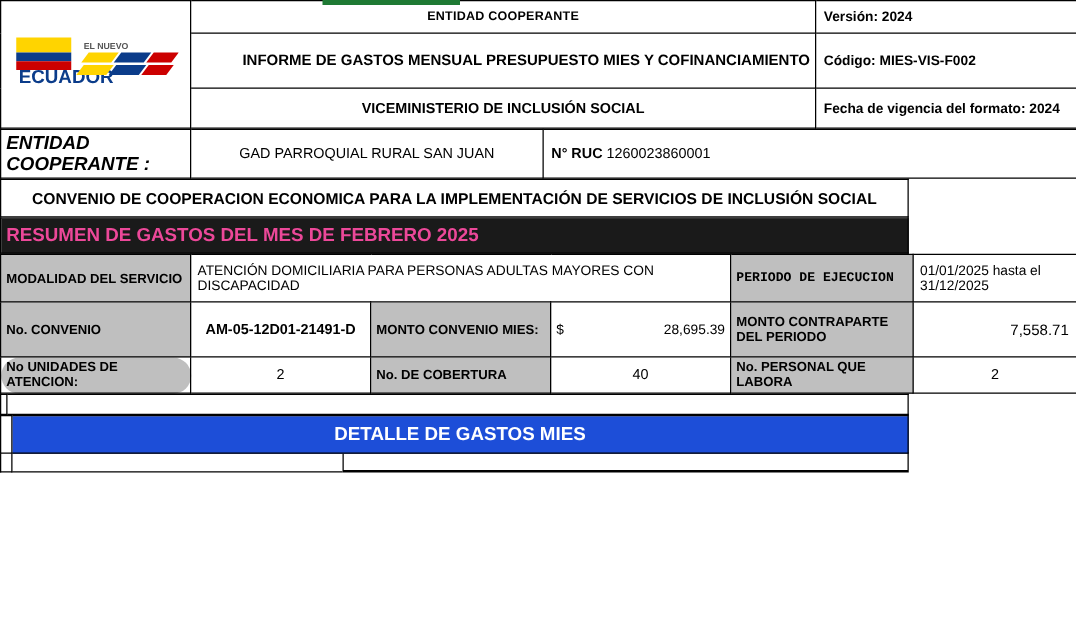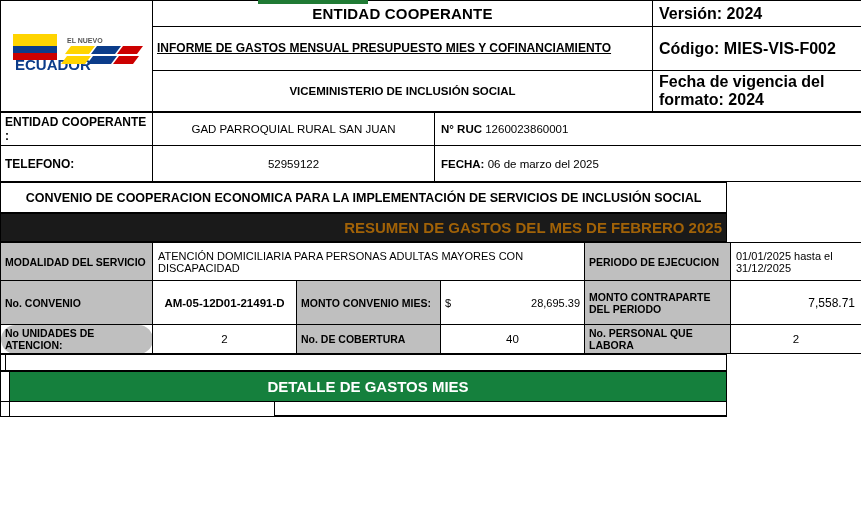--- a/index.html
+++ b/index.html
@@ -44,47 +44,47 @@
     display: flex;
     align-items: center;
     justify-content: center;
     height: 100%;
   }
   .logo-svg { display: block; }
 
   .title-main {
     text-align: center;
     font-weight: bold;
-    font-size: 15px;
+    font-size: 10px;
     letter-spacing: .2px;
     margin-top: 36px;
   }
   .title-sub {
-    text-align: left;
+    text-align: right;
     font-weight: bold;
     font-size: 12px;
     line-height: 1.45;
-    text-decoration: underline;
   }
   .title-sub2 {
     text-align: center;
     font-weight: bold;
     font-size: 11.5px;
   }
   .meta {
     font-weight: bold;
-    font-size: 16px;
+    font-size: 11px;
     padding-left: 6px;
   }
 
   
   .lbl {
     font-weight: bold;
-    font-size: 12px;
+    font-size: 15px;
     padding-left: 4px;
+    font-style: italic;
   }
   .val-center {
     text-align: center;
     font-size: 11.5px;
   }
   .val-left {
     text-align: left;
     font-size: 11.5px;
     padding-left: 6px;
   }
@@ -92,22 +92,22 @@
 
   .convenio-row td {
     text-align: center;
     font-weight: bold;
     font-size: 12.5px;
     padding: 6px 4px;
   }
 
   .banner td {
     background: #1a1a1a;
-    color: #a16207;
-    text-align: right;
+    color: #ec4899;
+    text-align: left;
     font-weight: bold;
     font-size: 15px;
     padding: 5px 4px;
     border: 1px solid #000000;
   }
   .gray-lbl {
     background: #bfbfbf;
     font-weight: bold;
     font-size: 10.5px;
     padding-left: 4px;
@@ -139,21 +139,21 @@
   }
   .top-strip {
     height: 4px;
     background: #1f7a34;
     width: 110px;
     position: absolute;
     left: 258px;
     top: 0;
   }
   .detalle td {
-    background: #15803d;
+    background: #1d4ed8;
     color: #ffffff;
     text-align: center;
     font-weight: bold;
     font-size: 15px;
     padding: 6px 4px;
   }
   .thin-row td { padding: 0; height: 4px; border: 1px solid #000; }
 </style>
 </head>
 <body>
@@ -200,28 +200,20 @@
   <table class="grid">
     <tbody>
         <tr>
       <td style="width: 152px; height: 30px;" class="lbl">ENTIDAD COOPERANTE :</td>
       <td style="width: 282px; margin-left: 32px;" class="val-center">GAD PARROQUIAL RURAL SAN JUAN</td>
       <td style="width: 427px;" class="val-left">
         <b>N° RUC</b>
         <span>1260023860001</span>
       </td>
     </tr>
-    <tr>
-      <td style="height: 36px;" class="lbl">TELEFONO:</td>
-      <td class="val-center">52959122</td>
-      <td class="val-left">
-        <b>FECHA:</b>
-        <span>06 de marzo del 2025</span>
-      </td>
-    </tr>
   </tbody>
     </table>
 
   <table class="grid">
     <tbody>
         <tr class="convenio-row">
       <td style="height: 30px;">CONVENIO DE COOPERACION ECONOMICA PARA LA IMPLEMENTACIÓN DE SERVICIOS DE INCLUSIÓN SOCIAL</td>
     </tr>
   </tbody>
     </table>
@@ -232,21 +224,21 @@
       <td style="height: 28px;">RESUMEN DE GASTOS  DEL MES DE FEBRERO 2025</td>
     </tr>
   </tbody>
     </table>
 
   <table class="grid">
     <tbody>
         <tr>
       <td style="width: 152px; height: 38px;" class="gray-lbl">MODALIDAD DEL SERVICIO</td>
       <td style="width: 432px; margin-left: 34px;" class="cell-plain" colspan="3">ATENCIÓN DOMICILIARIA PARA PERSONAS ADULTAS MAYORES CON DISCAPACIDAD</td>
-      <td style="width: 146px;" class="gray-lbl">PERIODO DE EJECUCION</td>
+      <td style="width: 146px; font-family: Liberation Mono, monospace;" class="gray-lbl">PERIODO DE EJECUCION</td>
       <td style="width: 131px;" class="cell-plain">01/01/2025 hasta el 31/12/2025</td>
     </tr>
     <tr>
       <td style="height: 44px;" class="gray-lbl">No. CONVENIO</td>
       <td style="width: 151px;" class="bold-center">AM-05-12D01-21491-D</td>
       <td style="width: 83px;" class="gray-lbl">MONTO CONVENIO MIES:</td>
       <td style="width: 198px;">
         <div class="money-row">
           <span class="dollar">$</span>
           <span class="amount">28,695.39</span>

